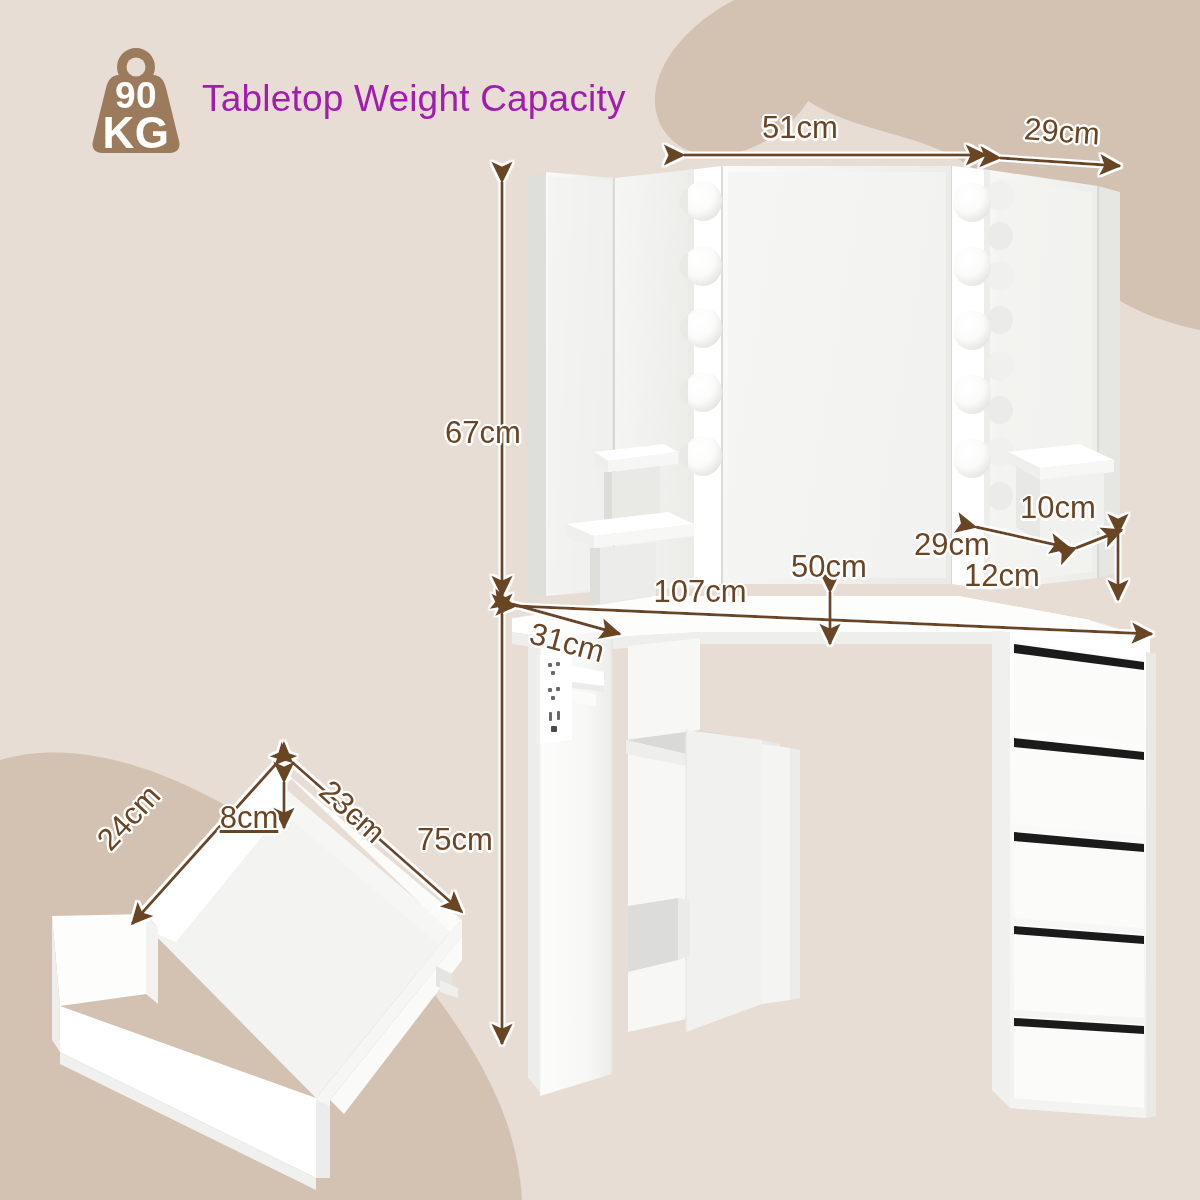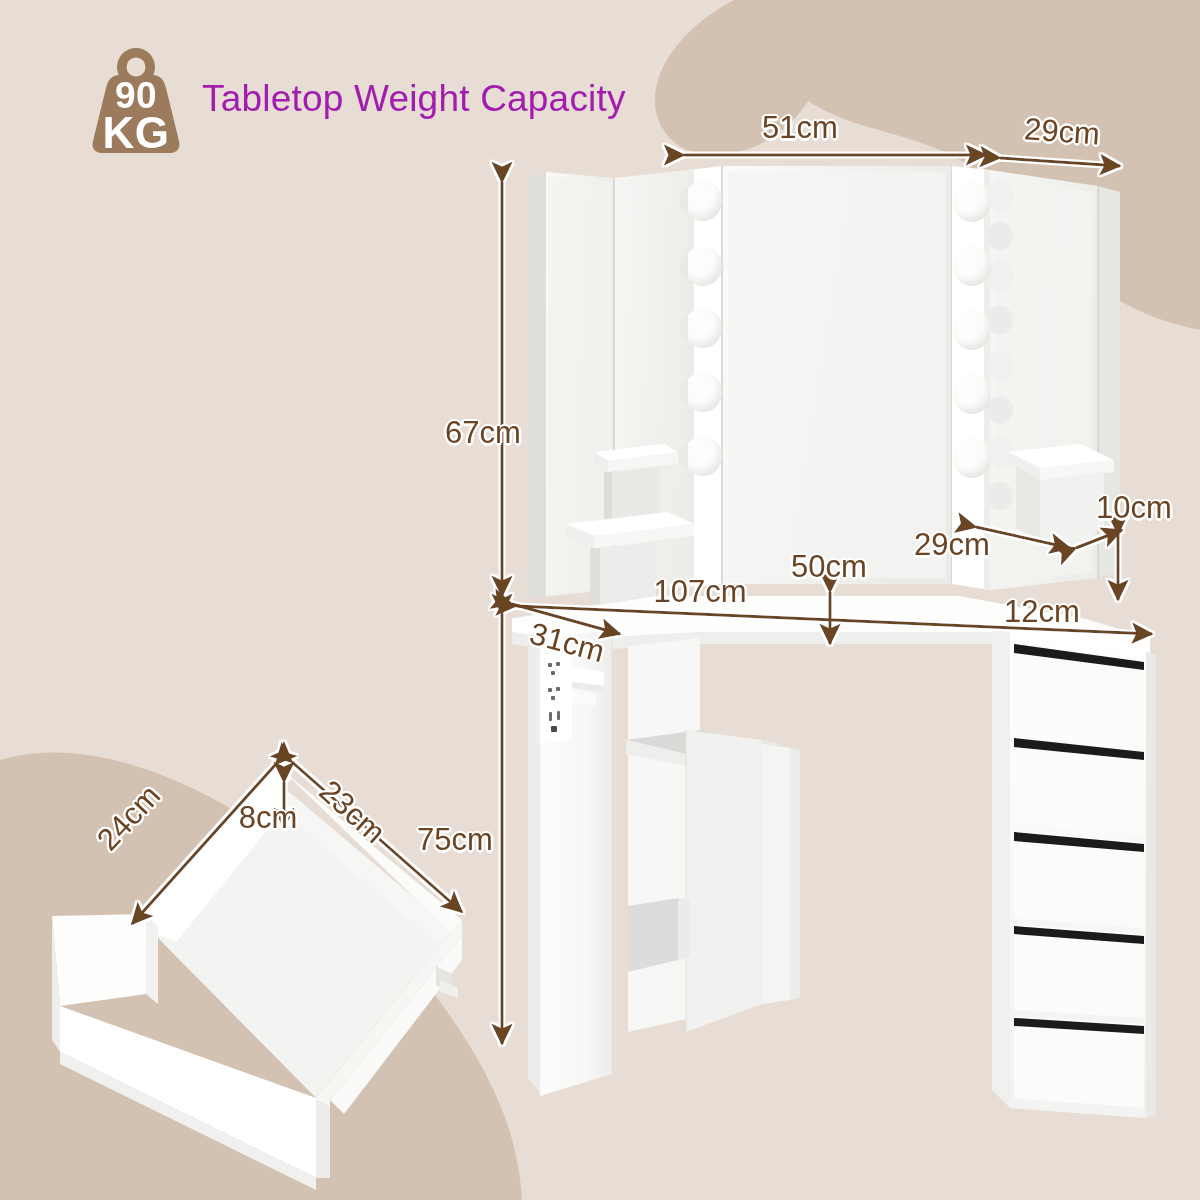--- a/index.html
+++ b/index.html
@@ -370,24 +370,24 @@
       </svg>
       <div class="num n1">90</div>
       <div class="num n2">KG</div>
     </div>
     <div id="badge-title">Tabletop Weight Capacity</div>
   </div>
 
   <div class="dim" style="left:800px;top:128px;transform:translate(-50%,-50%);text-align:right;">51cm</div>
   <div class="dim" style="left:1062px;top:132px;transform:translate(-50%,-50%) rotate(4deg);">29cm</div>
   <div class="dim" style="left:483px;top:399px;transform:translate(-50%,-50%);margin-top:34px;">67cm</div>
-  <div class="dim" style="left:1134px;top:508px;transform:translate(-50%,-50%);">10cm</div>
+  <div class="dim" style="left:1058px;top:508px;transform:translate(-50%,-50%);">10cm</div>
   <div class="dim" style="left:952px;top:545px;transform:translate(-50%,-50%);">29cm</div>
-  <div class="dim" style="left:1042px;top:576px;transform:translate(-50%,-50%);margin-top:36px;">12cm</div>
+  <div class="dim" style="left:1002px;top:576px;transform:translate(-50%,-50%);">12cm</div>
   <div class="dim" style="left:829px;top:567px;transform:translate(-50%,-50%);text-align:right;">50cm</div>
   <div class="dim" style="left:700px;top:592px;transform:translate(-50%,-50%);">107cm</div>
   <div class="dim" style="left:567px;top:643px;transform:translate(-50%,-50%) rotate(15deg);">31cm</div>
   <div class="dim" style="left:455px;top:812px;transform:translate(-50%,-50%);margin-top:28px;">75cm</div>
   <div class="dim" style="left:129px;top:818px;transform:translate(-50%,-50%) rotate(-47deg);">24cm</div>
-  <div class="dim" style="left:268px;top:818px;transform:translate(-50%,-50%);">8cm</div>
+  <div class="dim" style="left:249px;top:818px;transform:translate(-50%,-50%);text-decoration:underline;">8cm</div>
   <div class="dim" style="left:352px;top:812px;transform:translate(-50%,-50%) rotate(42deg);">23cm</div>
 
 </div>
 
 </body></html>

